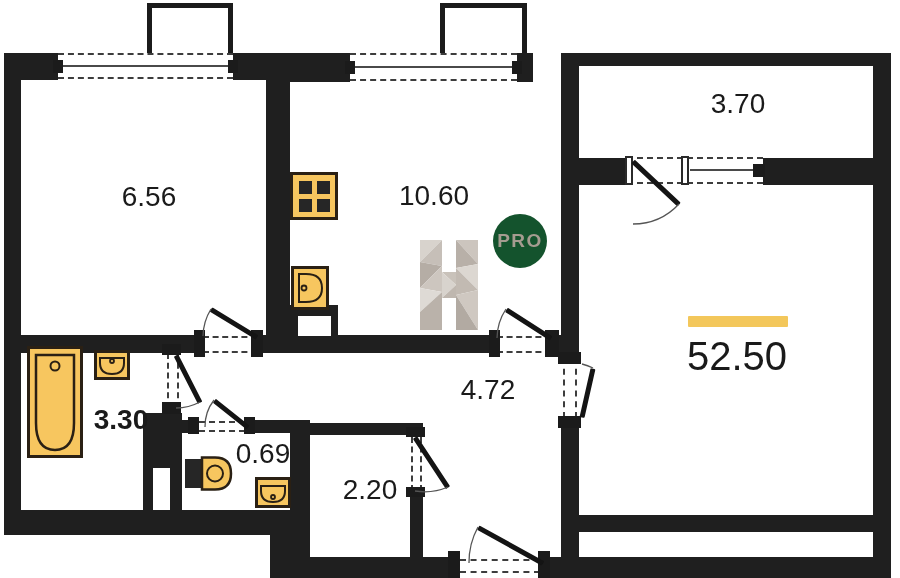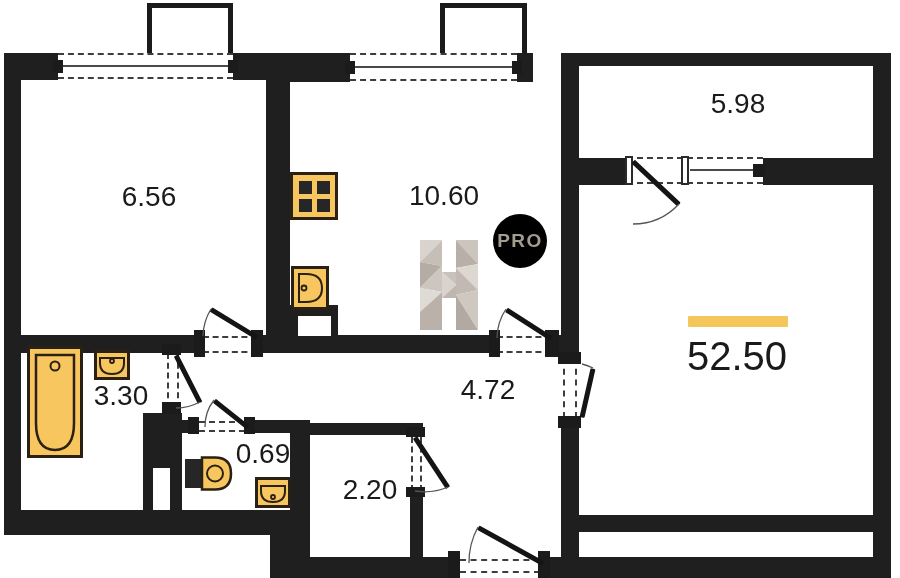--- a/index.html
+++ b/index.html
@@ -185,28 +185,28 @@
       <polygon points="36,28 58,24 58,50" fill="#dcd7d1"></polygon>
       <polygon points="36,28 58,50 36,55" fill="#c2bab2"></polygon>
       <polygon points="36,55 58,50 58,90" fill="#cfc8c1"></polygon>
       <polygon points="36,55 58,90 36,90" fill="#b2aaa2"></polygon>
       <polygon points="22,32 36,32 36,45" fill="#c9c2ba"></polygon>
       <polygon points="22,32 36,45 22,58" fill="#d8d3cd"></polygon>
       <polygon points="22,58 36,45 36,58" fill="#bfb7af"></polygon>
     </svg>
   </div>
 
-  <div class="badge" style="left:493px;top:214px;background:#000000;color:#A59C90;">
+  <div class="badge" style="left:493px;top:214px;background:#14532d;color:#A59C90;">
     <span>PRO</span>
   </div>
 
   <div class="accent-bar" style="left:688px;top:316px;width:100px;height:11px;background:#F3C75B;"></div>
   <div class="lbl-total" style="left:737px;top:356px;">52.50</div>
 
   <div class="lbl" style="left:149px;top:197px;">6.56</div>
-  <div class="lbl" style="left:444px;top:196px;">10.60</div>
-  <div class="lbl" style="left:738px;top:104px;">5.98</div>
-  <div class="lbl" style="left:121px;top:396px;">3.30</div>
+  <div class="lbl" style="left:434px;top:196px;">10.60</div>
+  <div class="lbl" style="left:738px;top:104px;">3.70</div>
+  <div class="lbl" style="left:121px;top:420px;font-weight:bold;">3.30</div>
   <div class="lbl" style="left:263px;top:454px;">0.69</div>
   <div class="lbl" style="left:370px;top:490px;">2.20</div>
   <div class="lbl" style="left:488px;top:390px;">4.72</div>
 
 </div>
 
 </body></html>

